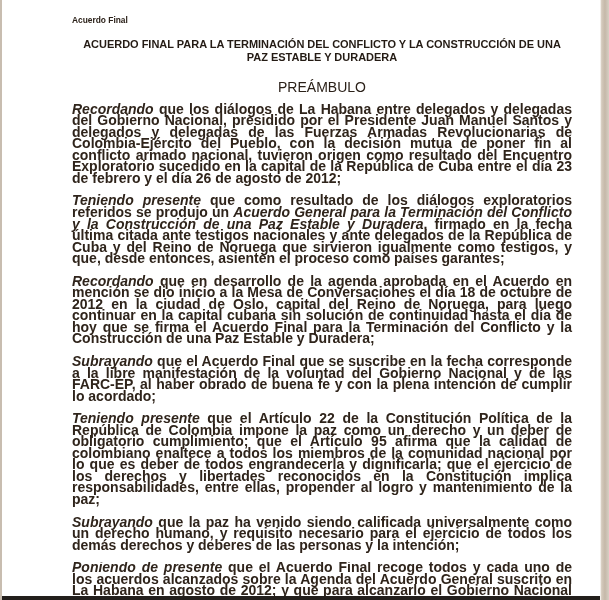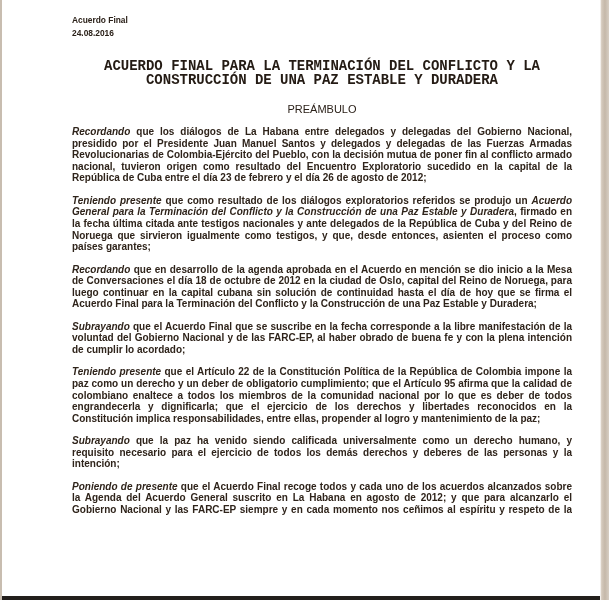--- a/index.html
+++ b/index.html
@@ -62,48 +62,47 @@
     margin-top:4px;
     font-weight:700;
     font-size:8.4px;
     line-height:12.6px;
     color:#2b2119;
   }
   .doc-header div { white-space:nowrap; }
 
   
   .doc-title {
-    margin-top:21px;
+    margin-top:11px;
     text-align:center;
     font-weight:700;
-    font-size:14px;
+    font-size:11px;
     line-height:13.5px;
     color:#241b14;
     letter-spacing:-0.02px;
     padding:0 4px;
-    font-family:Liberation Mono, monospace;
   }
 
   
   .doc-section-label {
     margin-top:16px;
     margin-bottom:4px;
     text-align:center;
-    font-size:11px;
+    font-size:14px;
     line-height:12px;
     color:#2b2119;
     font-weight:400;
   }
 
   
   .para {
     margin-top:11px;
     text-align:justify;
     text-justify:inter-word;
-    font-size:10px;
+    font-size:14px;
     line-height:11.55px;
     color:#2f241b;
     font-weight:600;
     hyphens:none;
   }
   .para .lead {
     font-style:italic;
     font-weight:600;
   }
   .para .ital {
@@ -121,21 +120,20 @@
 <body>
 
 <div class="doc-viewer">
 
   <div class="page-edge-left"></div>
 
   <div class="page">
 
     <div class="doc-header">
       <div>Acuerdo Final</div>
-      <div>24.08.2016</div>
     </div>
 
     <div class="doc-title">ACUERDO FINAL PARA LA TERMINACIÓN DEL CONFLICTO Y LA CONSTRUCCIÓN DE UNA PAZ ESTABLE Y DURADERA</div>
 
     <div class="doc-section-label">PREÁMBULO</div>
 
     <p class="para">
       <span class="lead">Recordando</span><span> que los diálogos de La Habana entre delegados y delegadas del Gobierno Nacional, presidido por el Presidente Juan Manuel Santos y delegados y delegadas de las Fuerzas Armadas Revolucionarias de Colombia-Ejército del Pueblo, con la decisión mutua de poner fin al conflicto armado nacional, tuvieron origen como resultado del Encuentro Exploratorio sucedido en la capital de la República de Cuba entre el día 23 de febrero y el día 26 de agosto de 2012;</span>
     </p>
 

